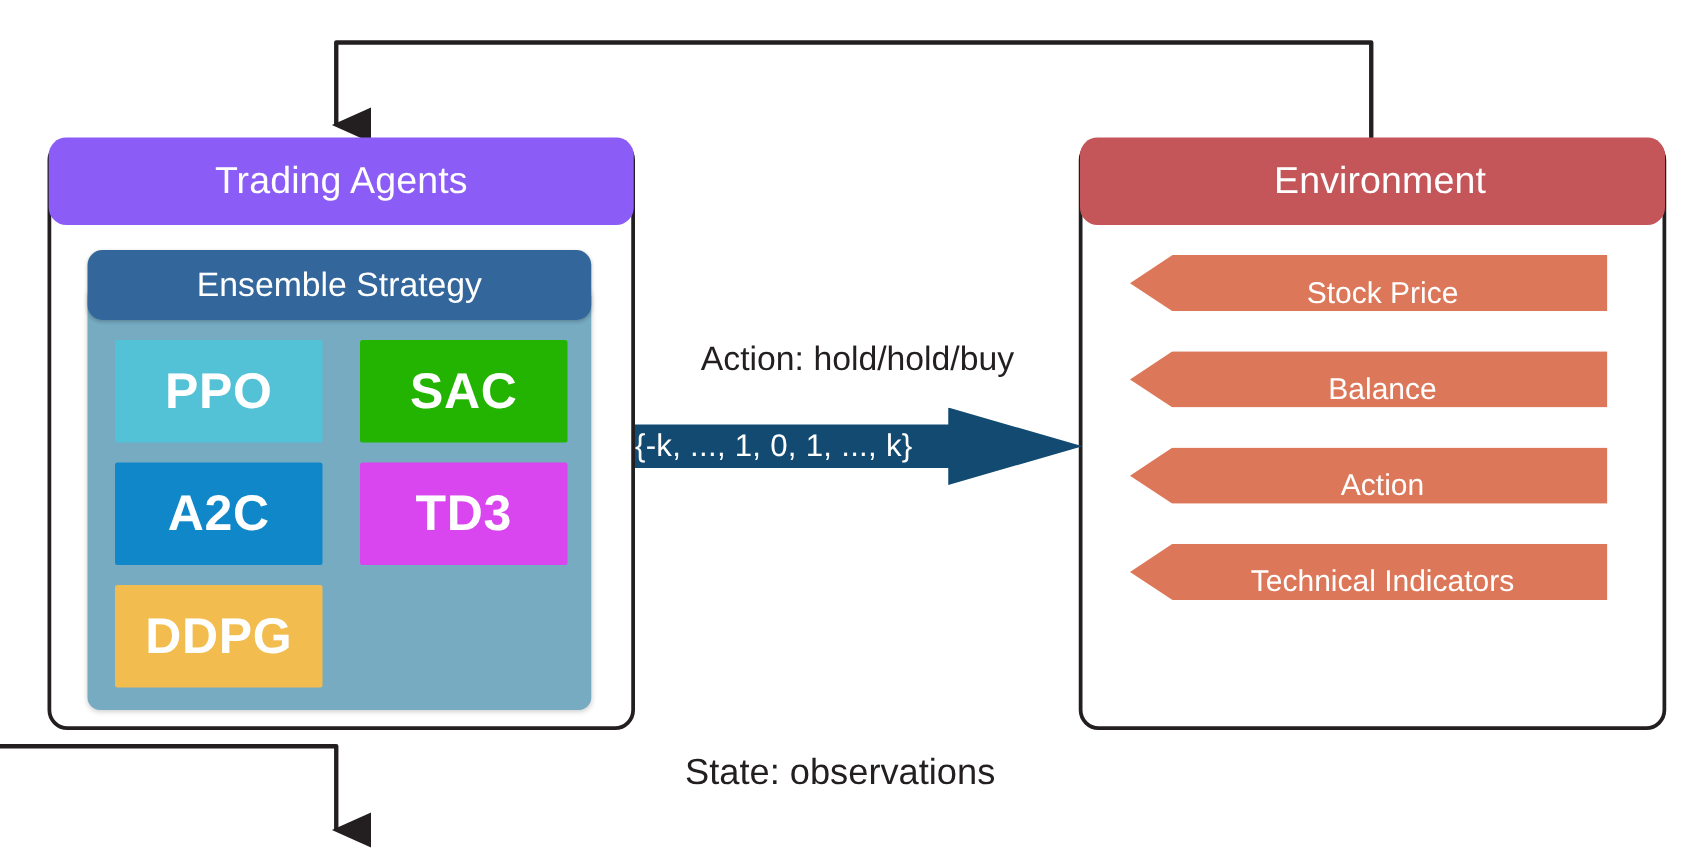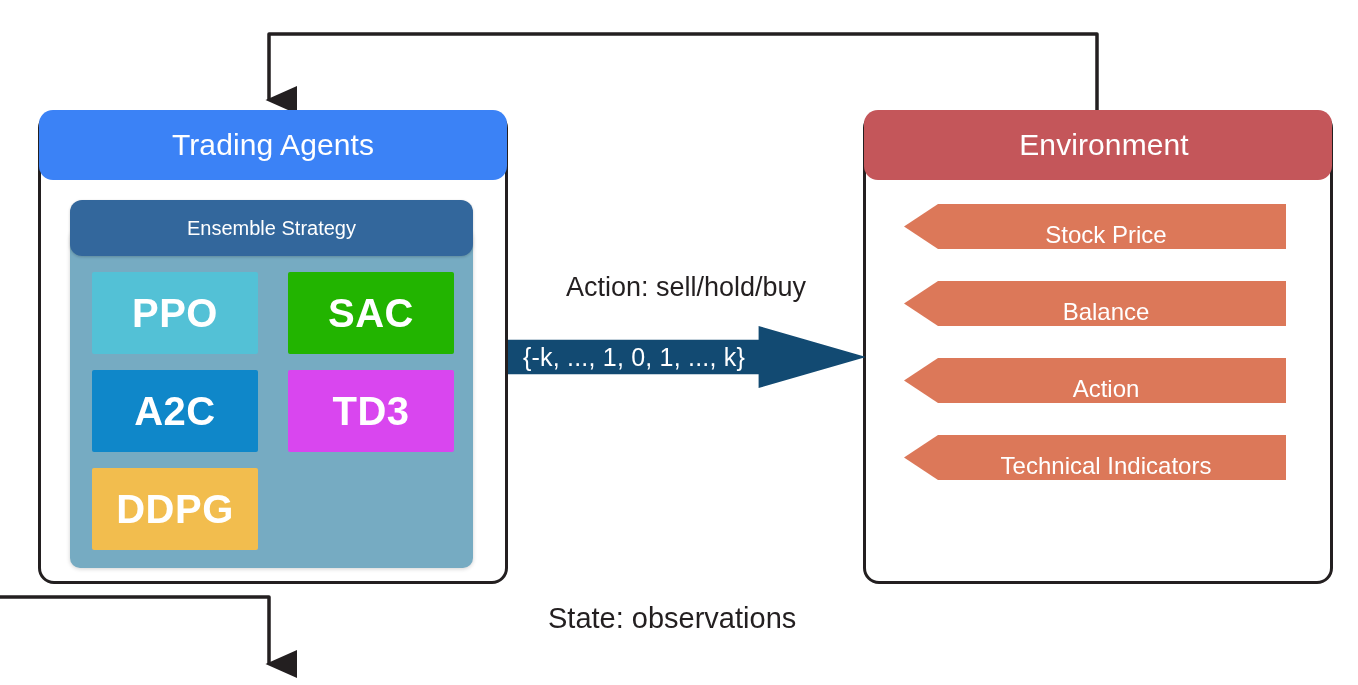--- a/index.html
+++ b/index.html
@@ -44,21 +44,21 @@
     box-sizing: border-box;
     height: 70px;
     border-radius: 14px;
     color: #ffffff;
     font-size: 30px;
     line-height: 70px;
     text-align: center;
     letter-spacing: 0.1px;
     z-index: 3;
   }
-  #agents-header { left: 39px;  top: 110px; width: 468px; background: #3b82f6; }
+  #agents-header { left: 39px;  top: 110px; width: 468px; background: #8b5cf6; }
   #env-header    { left: 864px; top: 110px; width: 468px; background: #c4565a; padding-left: 12px; }
 
   
   #ensemble-group {
     position: absolute;
     left: 70px;
     top: 200px;
     width: 403px;
     height: 368px;
     z-index: 4;
@@ -73,21 +73,21 @@
     box-shadow: 0 1px 4px rgba(0,0,0,0.18);
   }
   #ensemble-header {
     position: absolute;
     left: 0; top: 0;
     width: 403px;
     height: 56px;
     background: #33679c;
     border-radius: 12px;
     color: #ffffff;
-    font-size: 20px;
+    font-size: 27px;
     line-height: 56px;
     text-align: center;
     z-index: 2;
     box-shadow: 0 1px 3px rgba(0,0,0,0.2);
   }
 
   
   #agent-grid {
     position: absolute;
     left: 22px;
@@ -163,21 +163,21 @@
     -webkit-clip-path: polygon(0 22%, 70% 22%, 70% 0, 100% 50%, 70% 100%, 70% 78%, 0 78%);
     clip-path: polygon(0 22%, 70% 22%, 70% 0, 100% 50%, 70% 100%, 70% 78%, 0 78%);
   }
   #action-range {
     position: absolute;
     left: 0;
     top: 0;
     width: 252px;
     height: 62px;
     line-height: 62px;
-    text-align: center;
+    text-align: left;
     color: #ffffff;
     font-size: 25px;
     letter-spacing: 0.2px;
   }
 
   
   .loop-caption {
     position: absolute;
     font-size: 29px;
     color: #231f20;
@@ -214,21 +214,21 @@
 
     <div id="agent-grid">
       <div class="agent-tile" style="background:#53c1d6">PPO</div>
       <div class="agent-tile" style="background:#22b400">SAC</div>
       <div class="agent-tile" style="background:#0f87c9">A2C</div>
       <div class="agent-tile" style="background:#d946ef">TD3</div>
       <div class="agent-tile" style="background:#f2bd4e">DDPG</div>
     </div>
   </div>
 
-  <div id="action-label">Action: sell/hold/buy</div>
+  <div id="action-label">Action: hold/hold/buy</div>
 
   <div id="action-arrow">
     <div id="action-arrow-shape"></div>
     <div id="action-range">{-k, ..., 1, 0, 1, ..., k}</div>
   </div>
 
   <div id="env-panel" class="panel"></div>
 
   <div id="env-header" class="panel-header">Environment</div>
 

